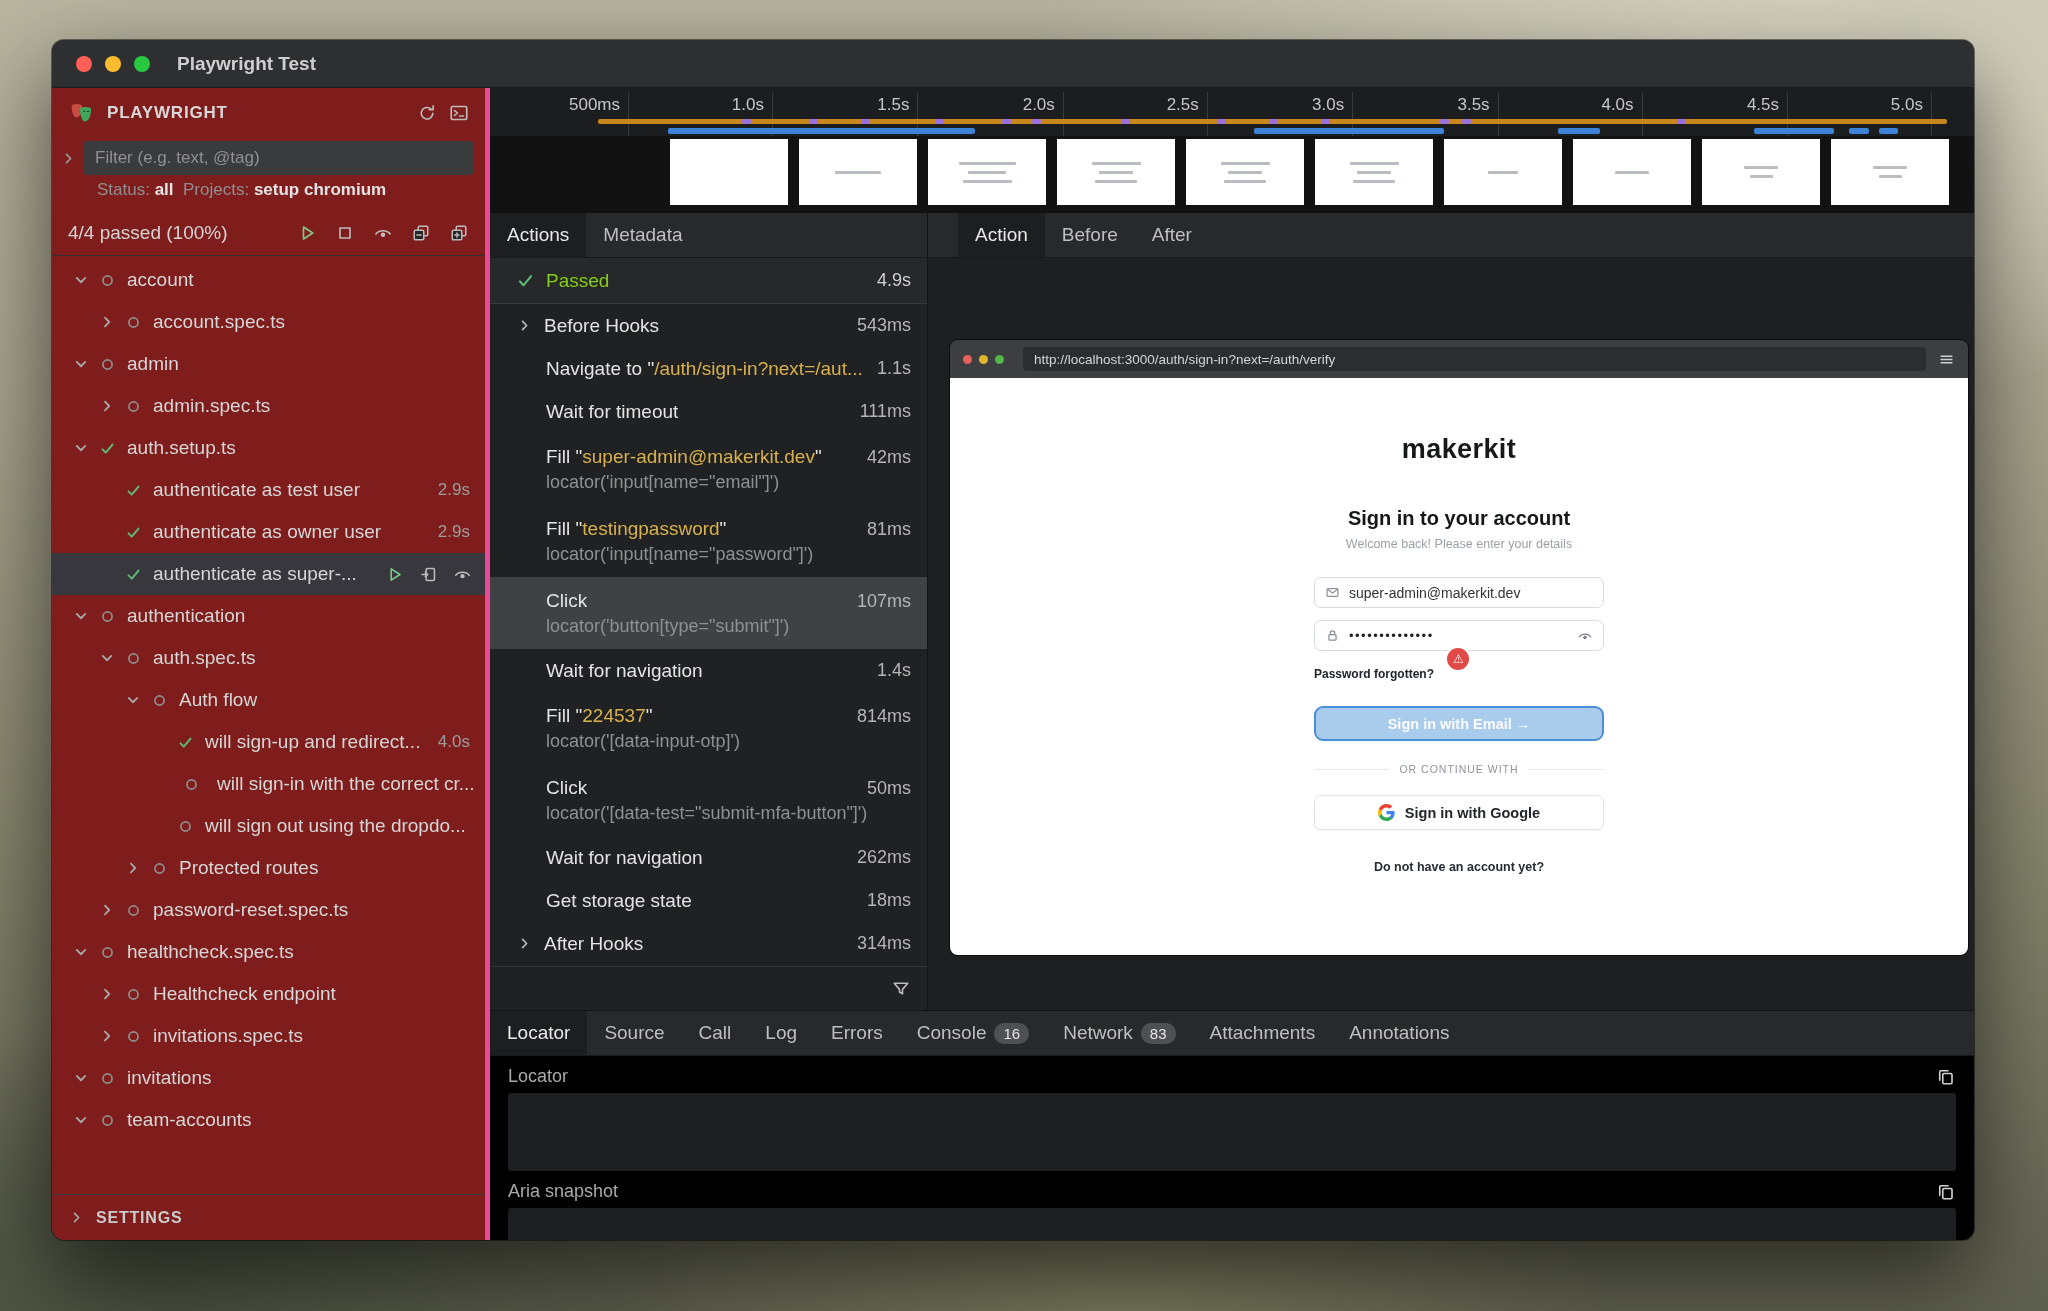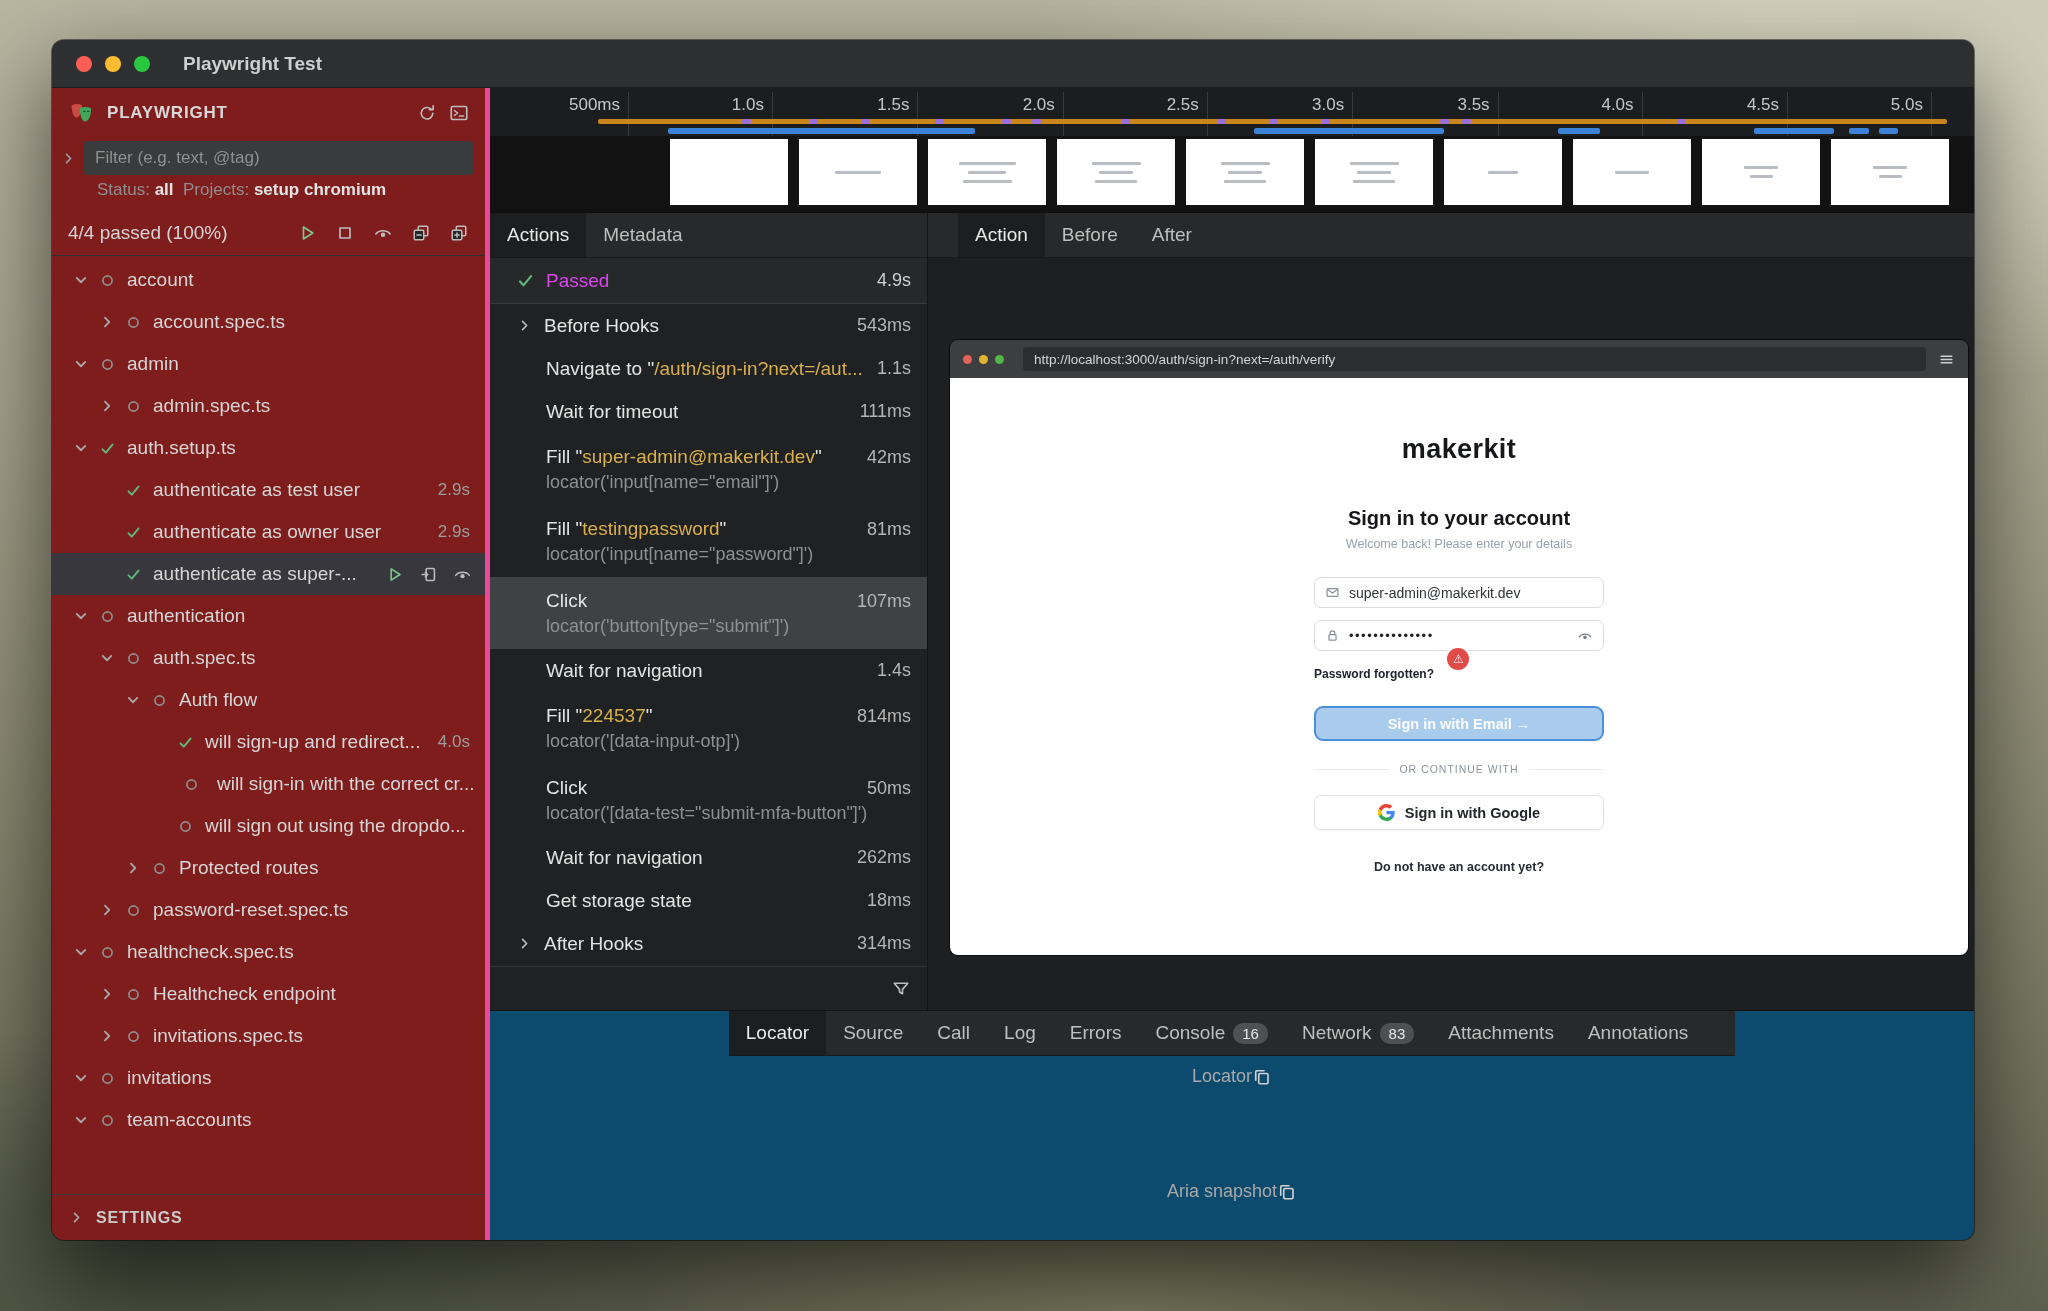--- a/index.html
+++ b/index.html
@@ -10,21 +10,21 @@
       radial-gradient(1000px 480px at 8% 98%, #49503f 0%, rgba(73,80,63,0) 55%),
       radial-gradient(700px 300px at 55% 100%, #7a7a5e 0%, rgba(122,122,94,0) 70%),
       linear-gradient(180deg,#b8b5a1 0%,#a5a18c 32%,#85846d 64%,#5e604f 100%);}
   .window{position:absolute;left:52px;top:40px;width:1922px;height:1200px;background:#232425;
     border-radius:12px;box-shadow:0 34px 90px rgba(0,0,0,.6),0 0 0 1px rgba(0,0,0,.45);
     display:flex;flex-direction:column;overflow:hidden;}
   
   .titlebar{flex:0 0 48px;background:#2e2f30;border-bottom:1px solid #1c1c1c;display:flex;align-items:center;padding-left:24px;}
   .dot{width:16px;height:16px;border-radius:50%;margin-right:13px;}
   .dot.r{background:#ff5f57}.dot.y{background:#febc2e}.dot.g{background:#28c840}
-  .wtitle{margin-left:20px;font-size:19px;font-weight:bold;color:#cfcfcf;}
+  .wtitle{margin-left:14px;font-size:19px;font-weight:bold;color:#cfcfcf;}
   .body{flex:1;display:flex;min-height:0;}
   
   .sidebar{flex:0 0 438px;background:#7f1d1d;border-right:5px solid #ec4899;display:flex;flex-direction:column;min-height:0;justify-content:center;}
   .sb-header{flex:0 0 50px;display:flex;align-items:center;gap:12px;padding:0 16px;}
   .sb-brand{font-size:17px;font-weight:bold;letter-spacing:.8px;color:#d8d8d8;}
   .spacer{flex:1;}
   .ic{display:inline-flex;width:20px;height:20px;color:#bdbdbd;flex:0 0 auto;}
   .ic svg{width:100%;height:100%;}
   .logo-ic{width:27px;height:27px;}
   .sb-hicon{cursor:pointer;}
@@ -67,21 +67,21 @@
   .mainrow{flex:1;display:flex;min-height:0;}
   .tabbar{flex:0 0 45px;background:#28292a;display:flex;align-items:stretch;border-bottom:1px solid #191919;font-size:19px;}
   .tab{display:flex;align-items:center;padding:0 17px;color:#bfbfbf;cursor:pointer;}
   .tab.sel{background:#1d1e1f;color:#e9e9e9;}
   .tab .badge{margin-left:8px;background:#4f5052;color:#e6e6e6;border-radius:10px;padding:2px 9px;font-size:15px;}
   .tabbar .bicon{display:flex;align-items:center;padding:0 15px;color:#cfcfcf;cursor:pointer;}
   
   .actions-panel{flex:0 0 438px;border-right:1px solid #141414;display:flex;flex-direction:column;background:#202122;min-height:0;}
   .passed-row{flex:0 0 46px;background:#27282a;border-bottom:1px solid #39393a;display:flex;align-items:center;padding:0 16px 0 26px;}
   .passed-row .ic{width:19px;height:19px;color:#5fba77;margin-right:11px;}
-  .passed-label{font-size:19px;color:#d946ef;}
+  .passed-label{font-size:19px;color:#84cc16;}
   .passed-time{margin-left:auto;font-size:18px;color:#cfcfcf;}
   .alist{flex:1;overflow:hidden;display:flex;flex-direction:column;}
   .arow{flex:0 0 43px;display:flex;flex-direction:column;justify-content:center;cursor:pointer;}
   .arow.withsub{flex:0 0 72px;padding-top:2px;}
   .arow.sel{background:#3f4245;}
   .aline{display:flex;align-items:center;height:30px;}
   .aline .chev{width:17px;height:17px;color:#b9b9b9;margin:0 11px 0 26px;}
   .atitle{margin-left:56px;font-size:19px;color:#e4e4e4;white-space:nowrap;overflow:hidden;text-overflow:ellipsis;}
   .atitle.afterchev{margin-left:0;}
   .aval{color:#d8b04c;}
@@ -115,21 +115,21 @@
   .btn-primary{margin-top:24px;height:35px;border-radius:9px;background:#a9cbec;border:2px solid #4c8fd9;
     color:#fbfcfe;font-size:14.5px;font-weight:bold;display:flex;align-items:center;justify-content:center;cursor:pointer;}
   .orrow{margin-top:22px;display:flex;align-items:center;gap:10px;}
   .orrow .line{flex:1;height:1px;background:#e7e9ec;}
   .ortext{font-size:10.5px;letter-spacing:1px;color:#8d949c;}
   .btn-google{margin-top:20px;height:35px;border:1px solid #e1e3e7;border-radius:7px;background:#fff;display:flex;align-items:center;justify-content:center;gap:10px;
     font-size:14.5px;font-weight:600;color:#23262b;box-shadow:0 1px 2px rgba(0,0,0,.05);cursor:pointer;}
   .gicon{width:17px;height:17px;display:inline-flex;}
   .signup{margin-top:30px;text-align:center;font-size:12.5px;font-weight:600;color:#272b33;cursor:pointer;}
   
-  .bottom-panel{flex:0 0 230px;border-top:1px solid #141414;background:#0c4a6e;display:flex;flex-direction:column;overflow:hidden;align-items:center;}
+  .bottom-panel{flex:0 0 230px;border-top:1px solid #141414;background:#000000;display:flex;flex-direction:column;overflow:hidden;}
   .bp-label-row{display:flex;align-items:center;padding:10px 18px 6px 18px;color:#a9a9a9;font-size:18px;}
   .bp-label-row .ic{margin-left:auto;width:20px;height:20px;color:#d2d2d2;cursor:pointer;}
   .bp-box{margin:0 18px;background:#1d1e1f;border-radius:3px;flex:0 0 78px;}
   .bp-box.grow{flex:1;margin-bottom:0;border-radius:3px 3px 0 0;}
 </style>
 </head>
 <body>
 
 <div class="stage">
   <div class="window">

